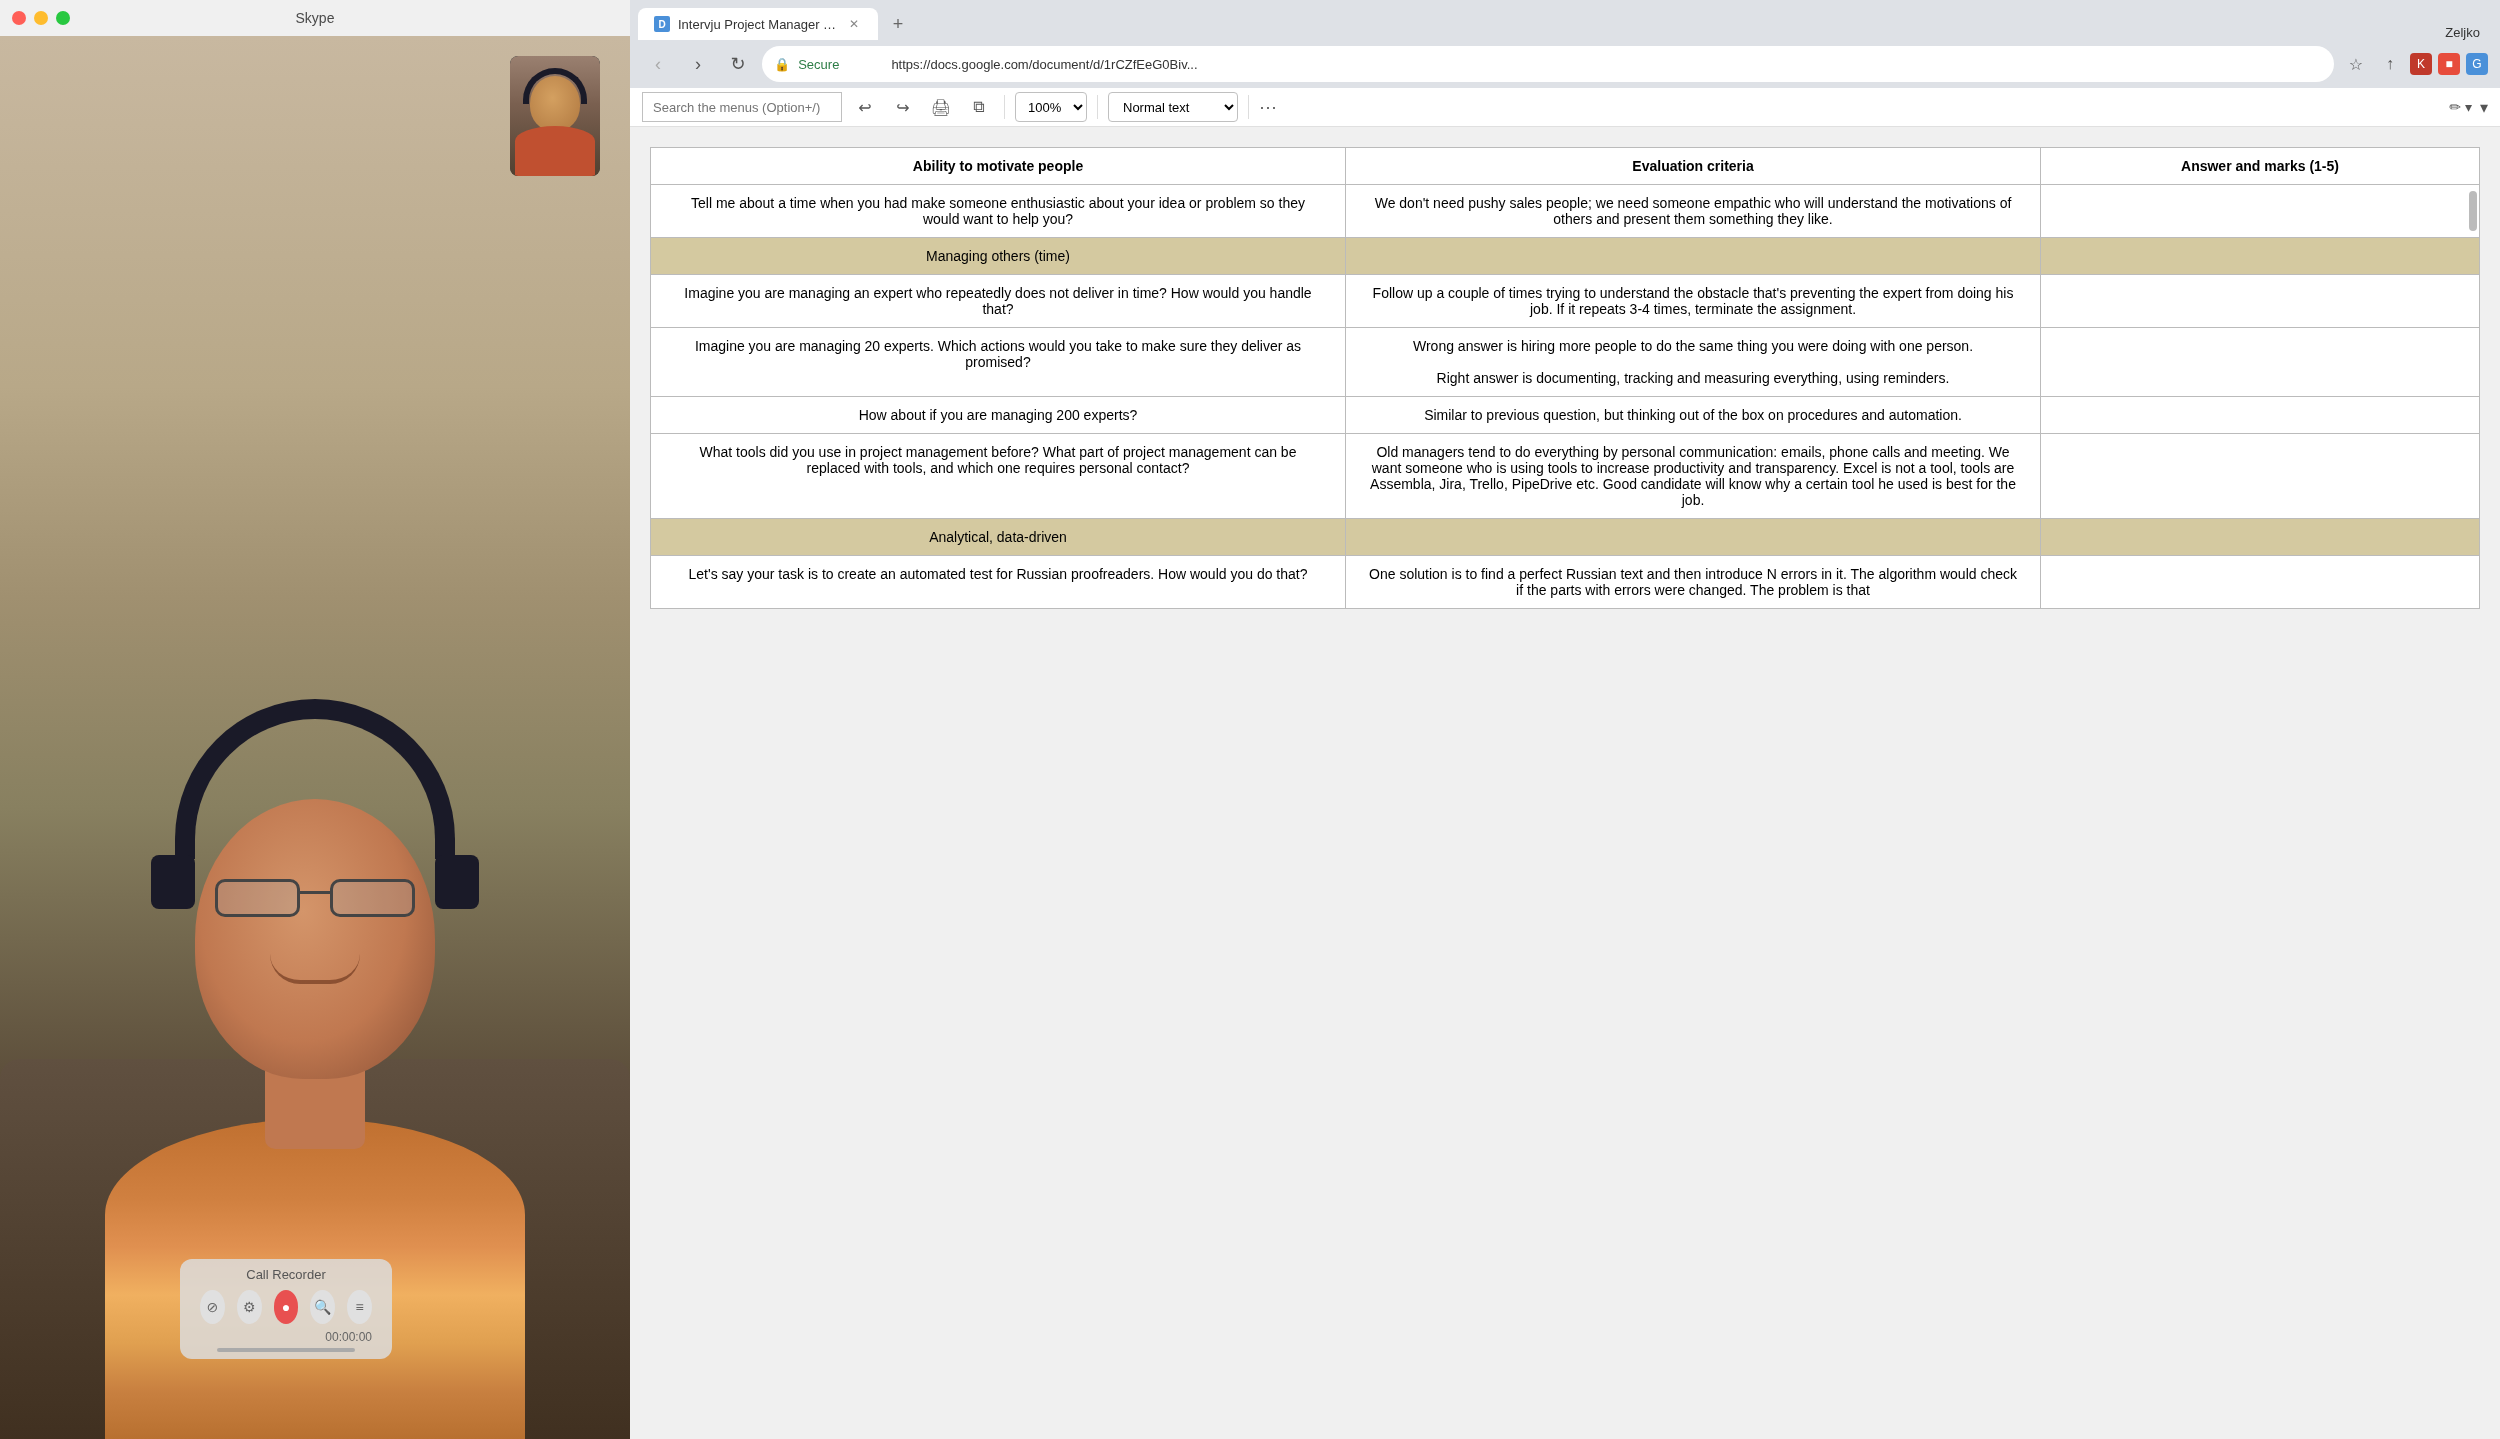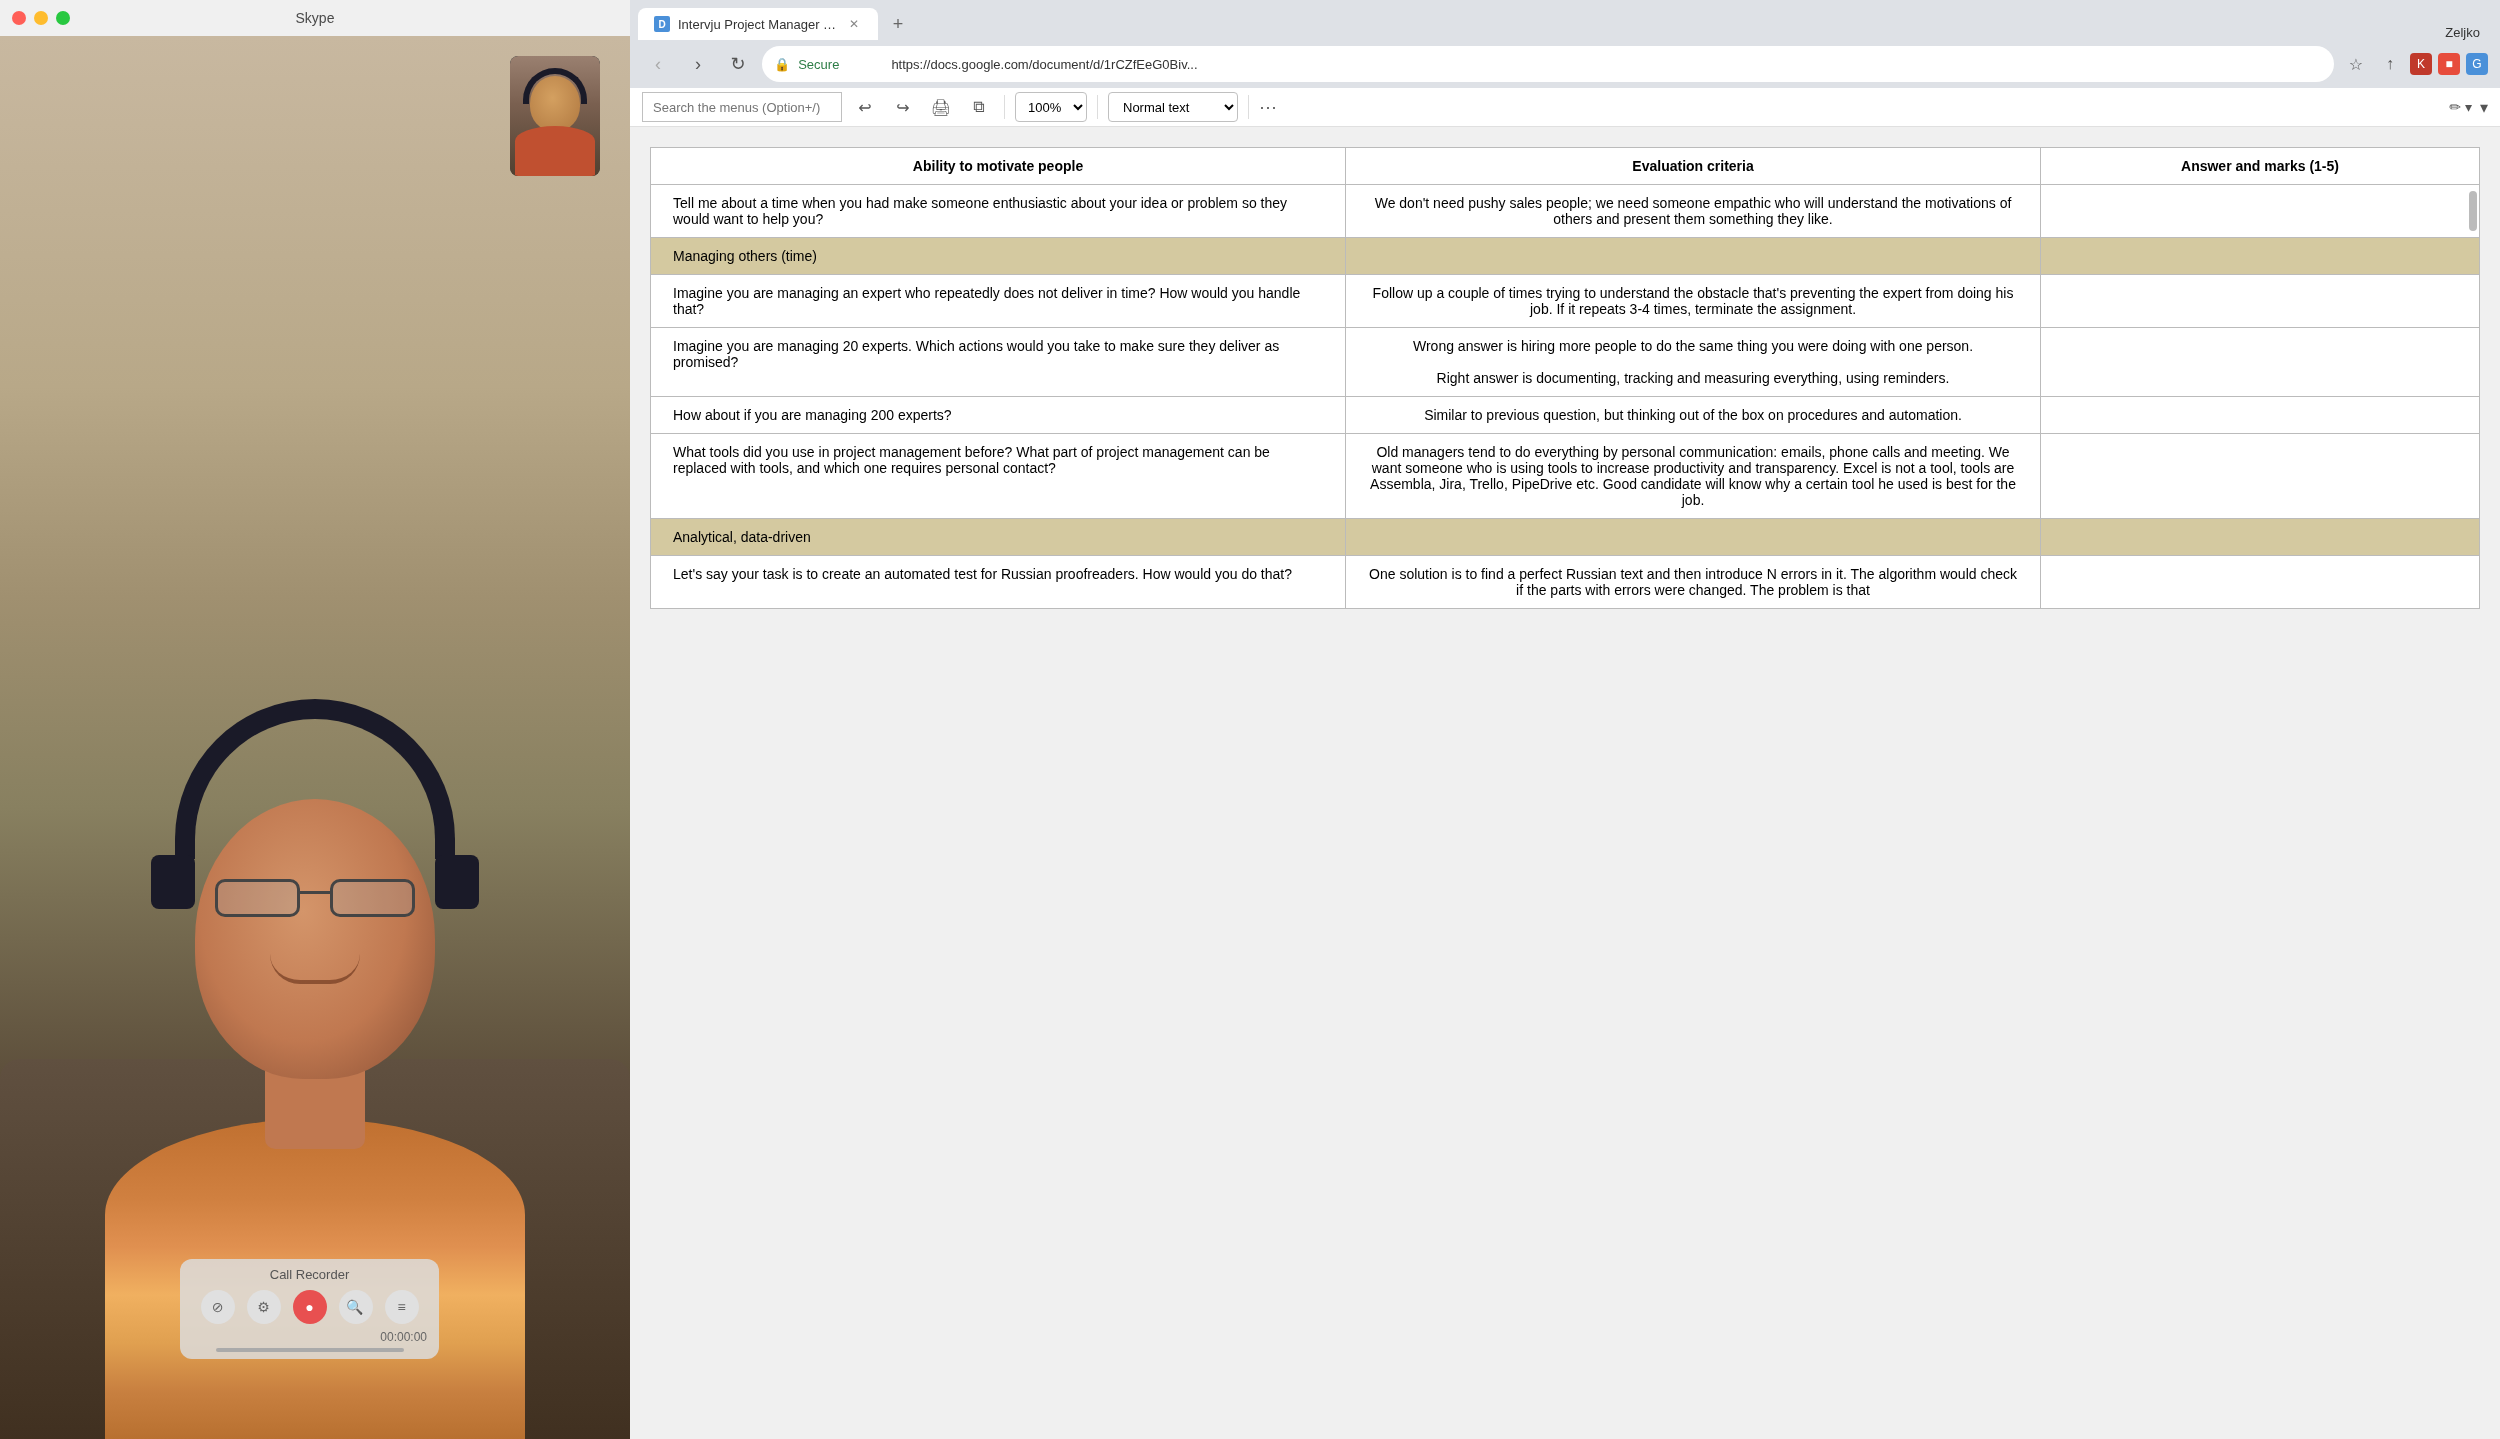--- a/index.html
+++ b/index.html
@@ -82,25 +82,25 @@
       background: #2a2a2a;
       position: relative;
       overflow: hidden;
     }
 
     
     .call-recorder {
       position: absolute;
       bottom: 80px;
       left: 180px;
-      width: 259px;
+      width: 212px;
       height: 100px;
       background: rgba(220, 220, 220, 0.85);
       border-radius: 12px;
-      padding: 8px 12px;
+      padding: 8px 20px;
       z-index: 20;
     }
 
     .recorder-title {
       font-size: 13px;
       color: #555;
       text-align: center;
       margin-bottom: 8px;
     }
 
@@ -390,21 +390,21 @@
       padding: 10px 22px;
       vertical-align: top;
     }
 
     .interview-table th {
       font-weight: bold;
       text-align: center;
       background: white;
     }
 
-    .col-question { width: 38%; }
+    .col-question { width: 38%; text-align: center; }
     .col-criteria { width: 38%; }
     .col-answer { width: 24%; }
 
     .section-header {
       background: #d4c9a0 !important;
       font-weight: normal;
       font-size: 14px;
     }
 
     .text-center { text-align: center; }

